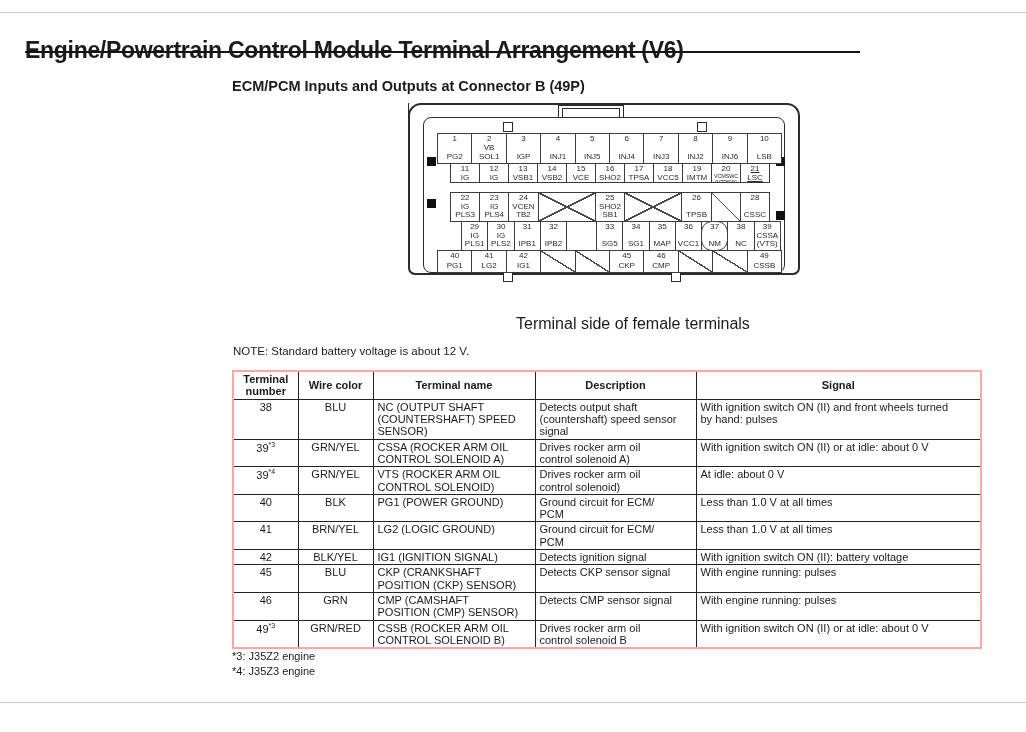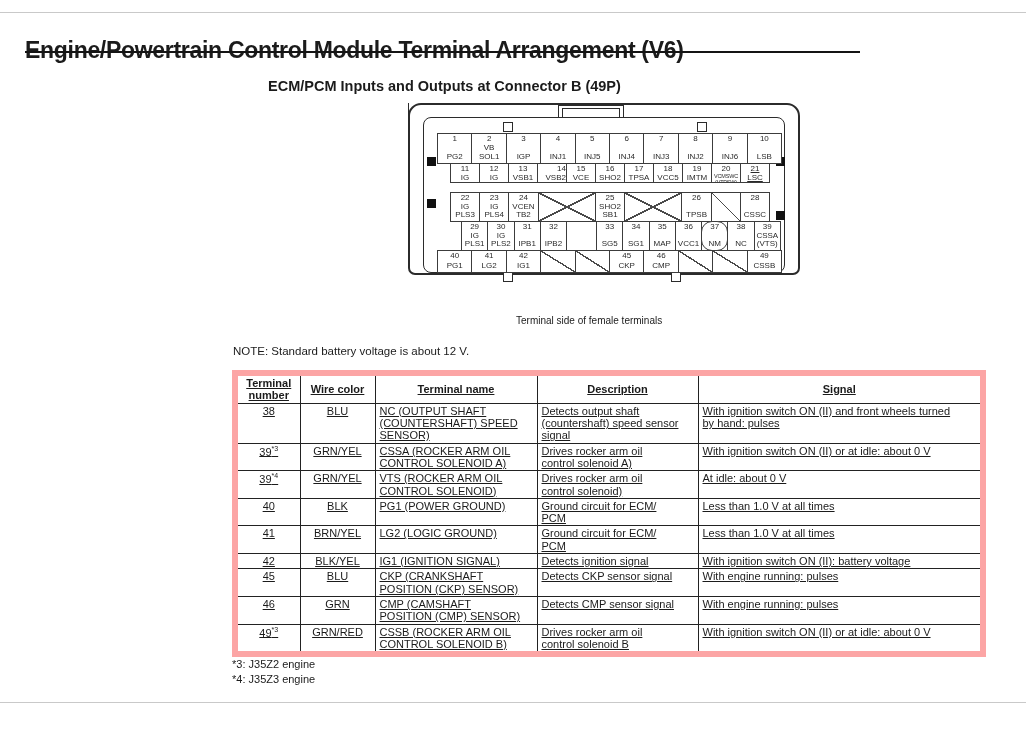--- a/index.html
+++ b/index.html
@@ -8,22 +8,22 @@
     font-family:"Liberation Sans",sans-serif;color:#1b1b1b;overflow:hidden;
     -webkit-font-smoothing:antialiased;
   }
   .hairline{position:absolute;left:0;width:1026px;height:1px;background:#c9c9c9;}
   #hairline-top{top:12px;}
   #hairline-bottom{top:702px;}
 
   
   #page-title{position:absolute;left:25px;top:22px;font-size:23px;font-weight:bold;letter-spacing:-0.3px;white-space:nowrap;}
   #title-rule{position:absolute;left:25px;top:51px;width:835px;height:2px;background:#141414;}
-  #subtitle{position:absolute;left:232px;top:66px;font-size:14.5px;font-weight:bold;white-space:nowrap;margin-left:36px;}
-  #diagram-caption{position:absolute;left:516px;top:315px;font-size:10px;}
+  #subtitle{position:absolute;left:232px;top:66px;font-size:14.5px;font-weight:bold;white-space:nowrap;}
+  #diagram-caption{position:absolute;left:516px;top:315px;font-size:16px;}
   #note-line{position:absolute;left:233px;top:345px;font-size:11.5px;}
 
   
   #connector{position:absolute;left:408px;top:103px;width:392px;height:190px;}
   #housing{position:absolute;left:0;top:0;width:392px;height:172px;border:2px solid #2b2b2b;border-radius:13px 13px 7px 7px;box-sizing:border-box;background:#fff;}
   #face{position:absolute;left:15px;top:14px;width:362px;height:156px;border:1.5px solid #2b2b2b;border-radius:8px;box-sizing:border-box;background:#fff;}
   .latch{position:absolute;box-sizing:border-box;border:1.4px solid #2b2b2b;border-bottom:none;background:#fff;}
   #latch-outer{left:150px;top:2px;width:66px;height:14px;}
   #latch-inner{left:154px;top:5px;width:58px;height:11px;border-width:1px;}
   .key-square{position:absolute;width:9px;height:9px;background:#111;}
@@ -51,21 +51,21 @@
     linear-gradient(to right top,transparent calc(50% - 0.7px),#4a4a4a calc(50% - 0.7px),#4a4a4a calc(50% + 0.7px),transparent calc(50% + 0.7px)),
     linear-gradient(to right bottom,transparent calc(50% - 0.7px),#4a4a4a calc(50% - 0.7px),#4a4a4a calc(50% + 0.7px),transparent calc(50% + 0.7px));}
 
   
   #table-wrap{position:absolute;left:232px;top:370px;width:748px;}
   table#terminal-table{border-collapse:collapse;width:748px;table-layout:fixed;font-size:11px;}
   #terminal-table th,#terminal-table td{
     border:1px solid #222;padding:1px 4px;vertical-align:top;line-height:1.12;
     white-space:pre-line;overflow:hidden;
   }
-  #terminal-table{border:6px solid #fca5a5;text-decoration:underline;}
+  #terminal-table{border:2px solid #fca5a5;}
   #terminal-table th{font-weight:bold;text-align:center;vertical-align:middle;}
   td.c-num,td.c-wire{text-align:center;}
   td.c-num sup{font-size:7px;}
   col.w-num{width:65px;} col.w-wire{width:75px;} col.w-name{width:162px;}
   col.w-desc{width:161px;} col.w-sig{width:285px;}
   .footnote{font-size:11px;margin-top:1px;line-height:1.25;}
 </style>
 </head>
 <body>
 
@@ -142,21 +142,21 @@
         </div>
         <div class="pin-cell" style="flex-grow: 1;">
           <span>12</span>
           <span>IG</span>
           <span>PLS6</span>
         </div>
         <div class="pin-cell" style="flex-grow: 1;">
           <span>13</span>
           <span>VSB1</span>
         </div>
-        <div class="pin-cell" style="flex-grow: 1; align-items: flex-end;">
+        <div class="pin-cell" style="flex-grow: 1;">
           <span>14</span>
           <span>VSB2</span>
         </div>
         <div class="pin-cell" style="flex-grow: 1;">
           <span>15</span>
           <span>VCE</span>
           <span>NTB1</span>
         </div>
         <div class="pin-cell" style="flex-grow: 1;">
           <span>16</span>

